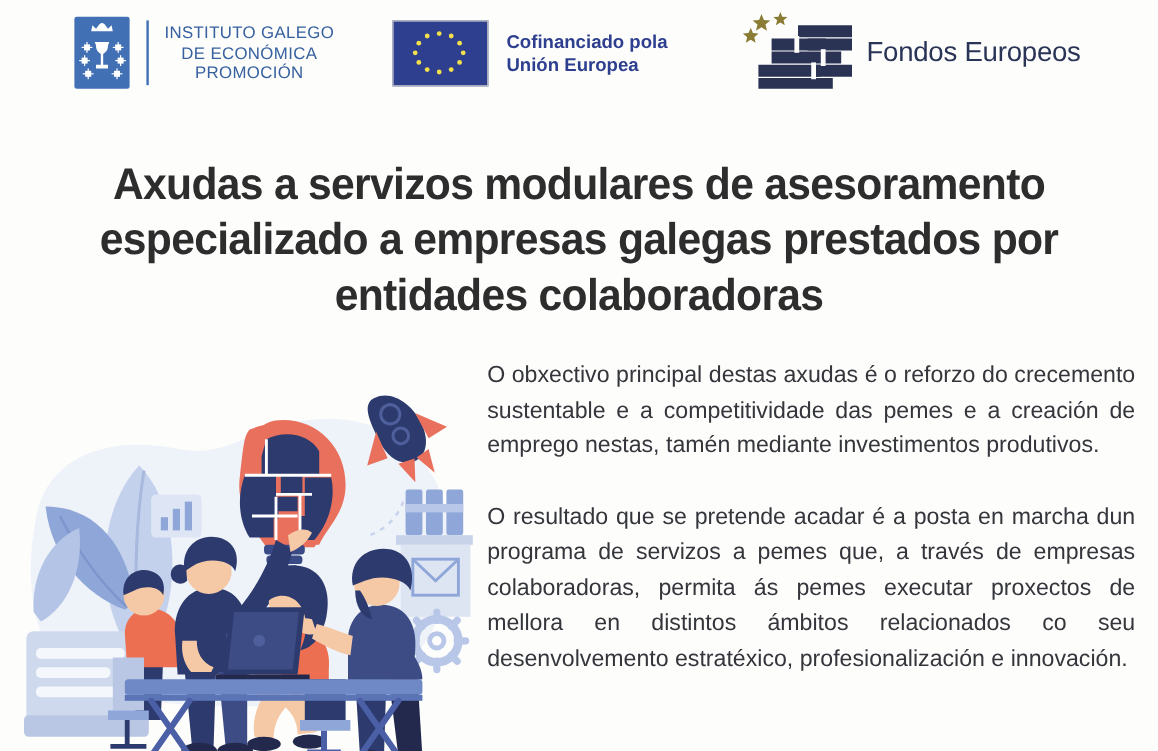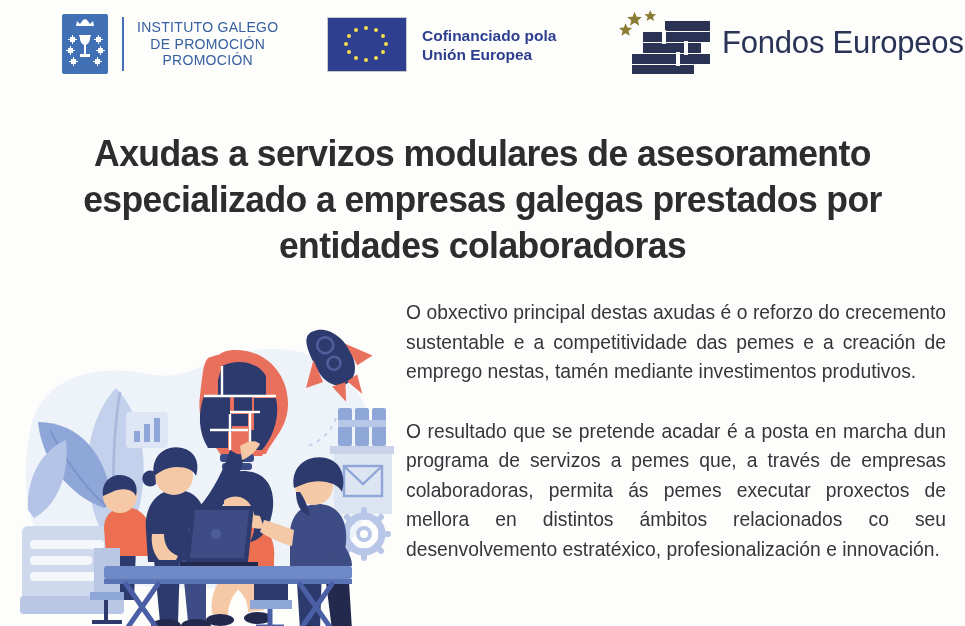--- a/index.html
+++ b/index.html
@@ -140,21 +140,21 @@
   .fondos-mark {
     width: 96px;
     height: 70px;
     position: relative;
     flex: none;
   }
   .fondos-text {
     margin-left: 8px;
     font-family: "Liberation Sans", sans-serif;
     font-weight: normal;
-    font-size: 31px;
+    font-size: 23px;
     color: #2a3456;
     white-space: nowrap;
     letter-spacing: -0.2px;
   }
 
   
   .title {
     position: absolute;
     top: 106px;
     left: 0;
@@ -219,21 +219,21 @@
       <span class="cross" style="left:8px;  top:23px;"></span>
       <span class="cross" style="left:34px; top:23px;"></span>
       <span class="cross" style="left:6px;  top:34px;"></span>
       <span class="cross" style="left:36px; top:34px;"></span>
       <span class="cross" style="left:9px;  top:45px;"></span>
       <span class="cross" style="left:33px; top:45px;"></span>
     </div>
     <div class="logo-divider"></div>
     <div class="igape-text">
       <div>INSTITUTO GALEGO</div>
-      <div>DE PROMOCIÓN</div>
+      <div>DE ECONÓMICA</div>
       <div>PROMOCIÓN</div>
     </div>
   </div>
 
   <div class="logo-eu">
     <div class="eu-flag">
       <span class="eu-star" style="left:36px; top:8px;"></span>
       <span class="eu-star" style="left:46px; top:10px;"></span>
       <span class="eu-star" style="left:53px; top:16px;"></span>
       <span class="eu-star" style="left:56px; top:24px;"></span>

